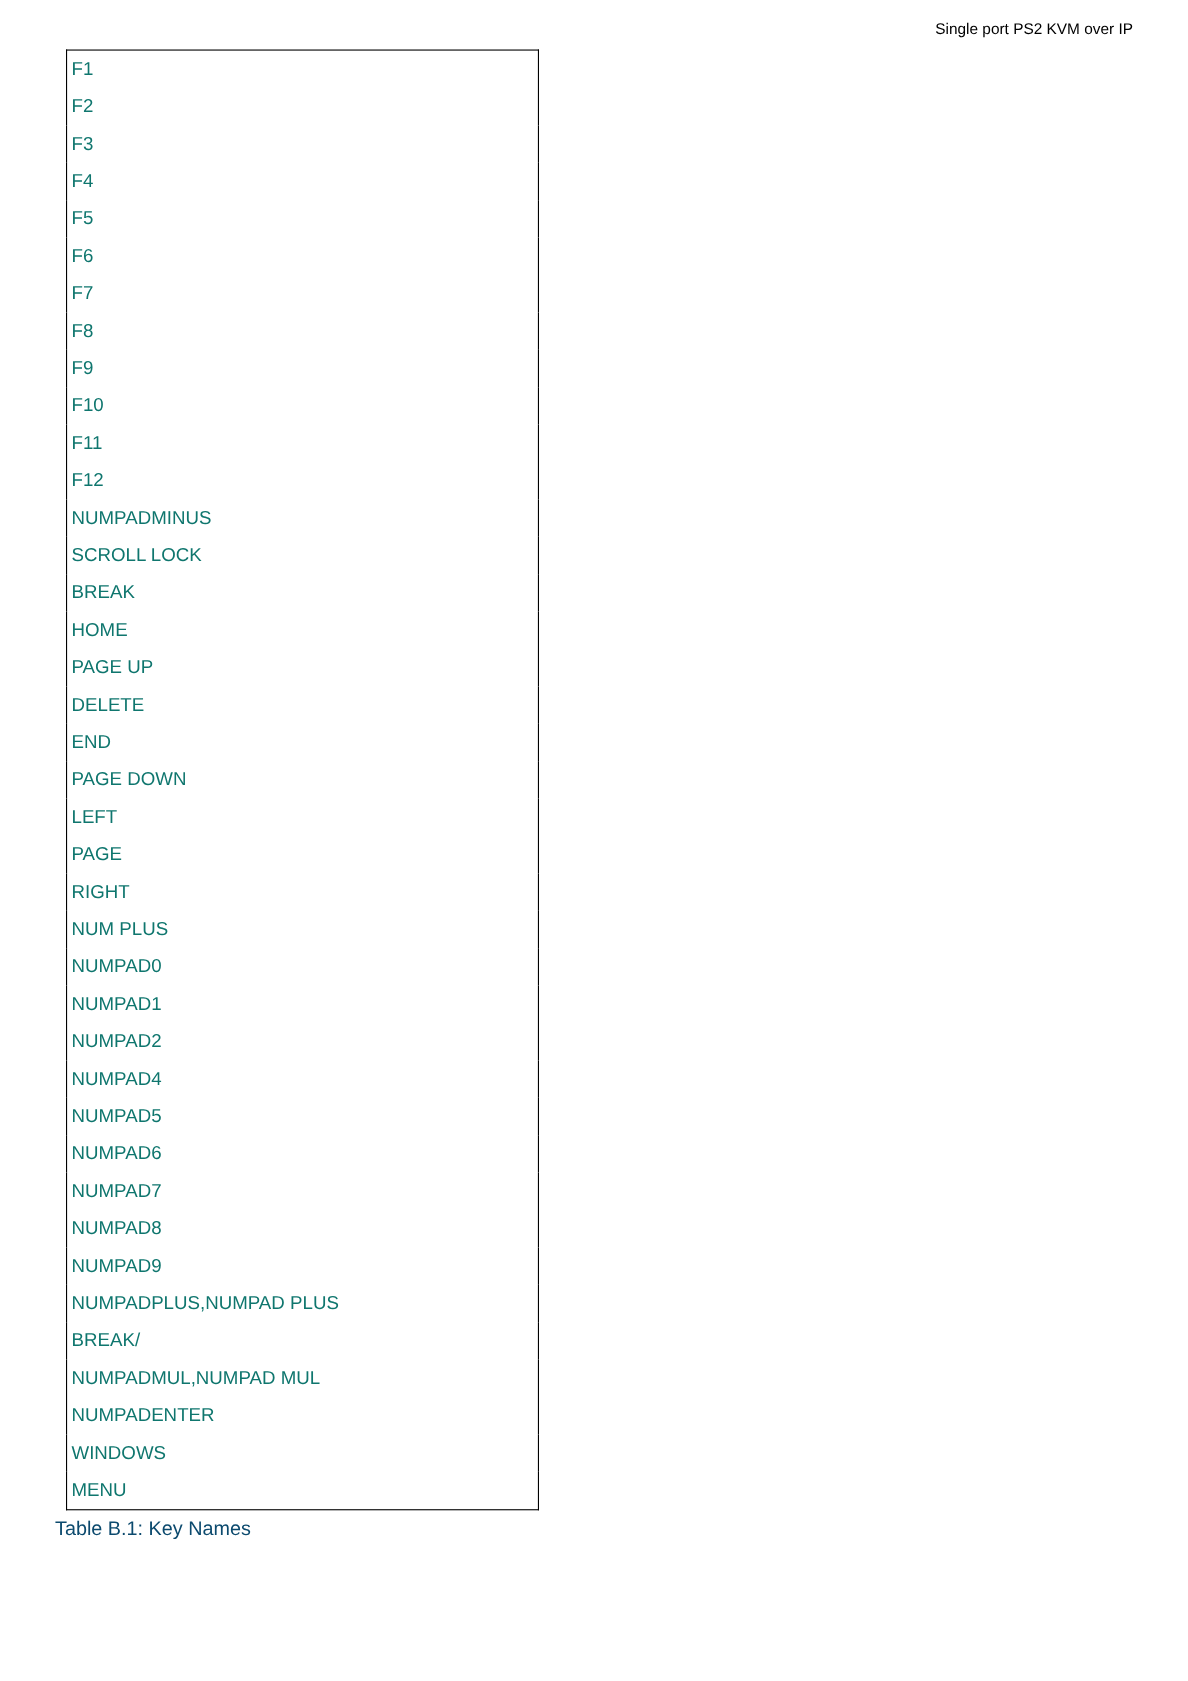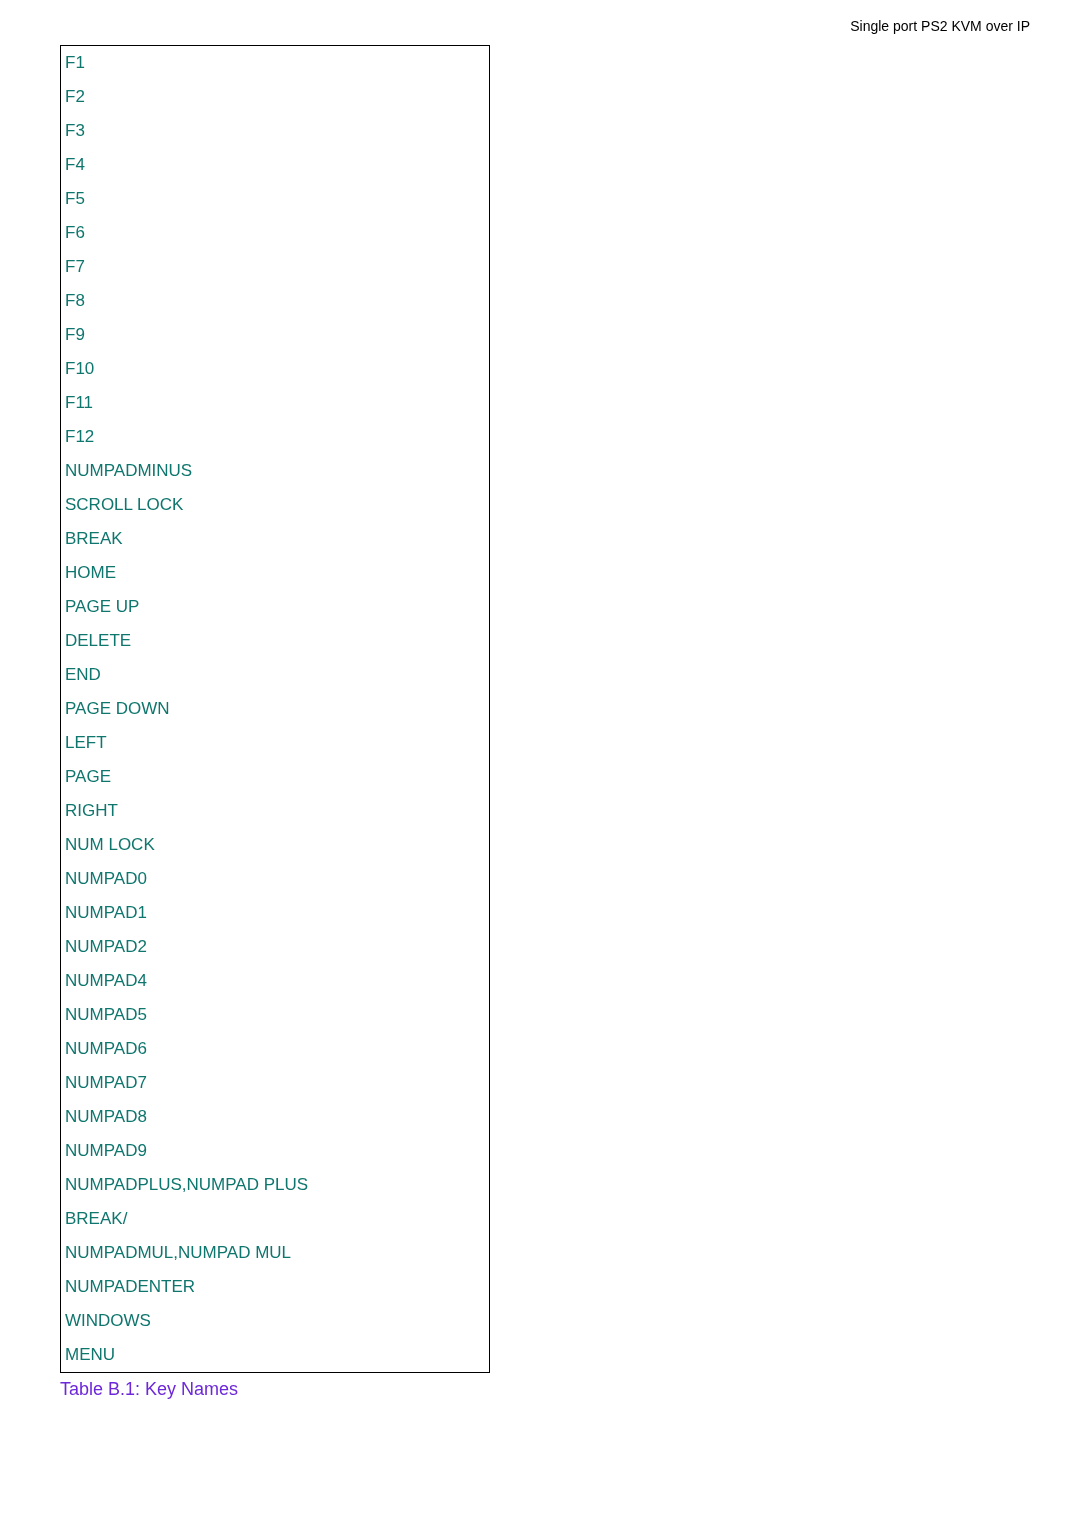--- a/index.html
+++ b/index.html
@@ -30,23 +30,23 @@
       border-collapse: collapse;
     }
     .key-table td {
       padding: 7px 4px;
       font-size: 17px;
       color: #0f766e;
       border: none;
     }
     .caption {
       margin-top: 6px;
-      margin-left: 10px;
+      margin-left: 0;
       font-size: 18px;
-      color: #6d28d9;
+      color: #0c4a6e;
     }
   </style>
 </head>
 <body>
 
 <div class="header-text">Single port PS2 KVM over IP</div>
 
 <table class="key-table">
   <tbody>
     <tr>
@@ -112,21 +112,21 @@
     <tr>
         <td>LEFT</td>
       </tr>
     <tr>
         <td>PAGE</td>
       </tr>
     <tr>
         <td>RIGHT</td>
       </tr>
     <tr>
-        <td>NUM LOCK</td>
+        <td>NUM PLUS</td>
       </tr>
     <tr>
         <td>NUMPAD0</td>
       </tr>
     <tr>
         <td>NUMPAD1</td>
       </tr>
     <tr>
         <td>NUMPAD2</td>
       </tr>

